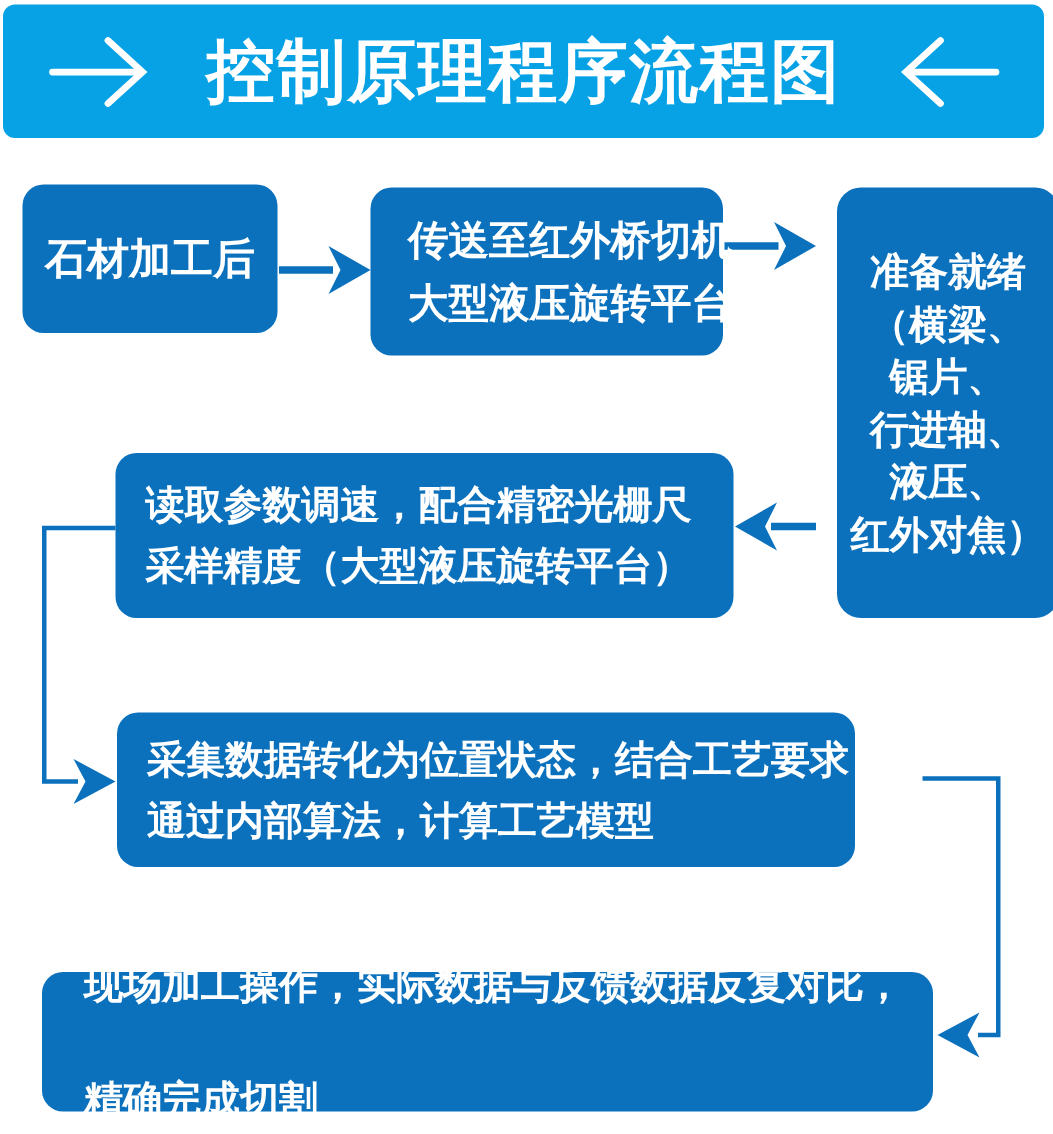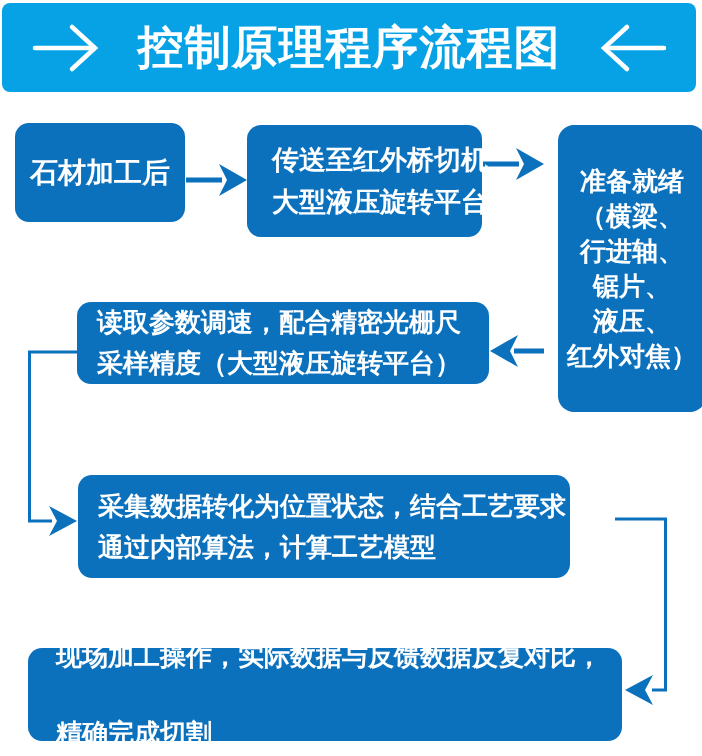--- a/index.html
+++ b/index.html
@@ -36,21 +36,21 @@
   .node{
     position:absolute;background:var(--node-bg);border-radius:14px;
     color:var(--text);font-weight:bold;
     display:flex;flex-direction:column;justify-content:center;
     box-sizing:border-box;
   }
   .node .line{white-space:nowrap;}
   .node-1{left:15px;top:123px;width:170px;height:99px;align-items:center;font-size:28px;}
   .node-2{left:247px;top:125px;width:235px;height:112px;align-items:flex-start;padding-left:25px;font-size:27px;line-height:42px;}
   .node-3{left:545px;top:125px;width:148px;height:287px;align-items:center;font-size:26px;line-height:35px;border-radius:16px;margin-left:13px;}
-  .node-4{left:77px;top:302px;width:412px;height:82px;align-items:flex-start;padding-left:20px;font-size:26px;line-height:41px;}
+  .node-4{left:77px;top:302px;width:412px;height:110px;align-items:flex-start;padding-left:20px;font-size:26px;line-height:41px;}
   .node-5{left:78px;top:475px;width:492px;height:103px;align-items:flex-start;padding-left:20px;font-size:26px;line-height:41px;}
   .node-6{left:28px;top:648px;width:594px;height:93px;align-items:flex-start;padding-left:28px;font-size:26px;line-height:39px;gap:38px;}
 </style>
 </head>
 <body>
 
 <div class="page">
 
   <div class="header">
     <svg class="hdr-arrow" width="68" height="50" viewBox="0 0 68 50">
@@ -92,22 +92,22 @@
   </div>
 
   <div class="node node-2">
     <div class="line">传送至红外桥切机</div>
     <div class="line">大型液压旋转平台</div>
   </div>
 
   <div class="node node-3">
     <div class="line">准备就绪</div>
     <div class="line">（横梁、</div>
+    <div class="line">锯片、</div>
     <div class="line">行进轴、</div>
-    <div class="line">锯片、</div>
     <div class="line">液压、</div>
     <div class="line">红外对焦）</div>
   </div>
 
   <div class="node node-4">
     <div class="line">读取参数调速，配合精密光栅尺</div>
     <div class="line">采样精度（大型液压旋转平台）</div>
   </div>
 
   <div class="node node-5">

